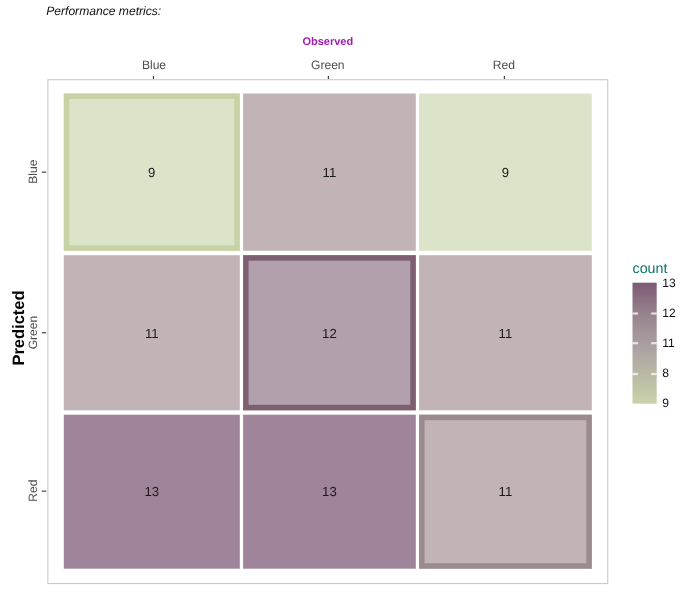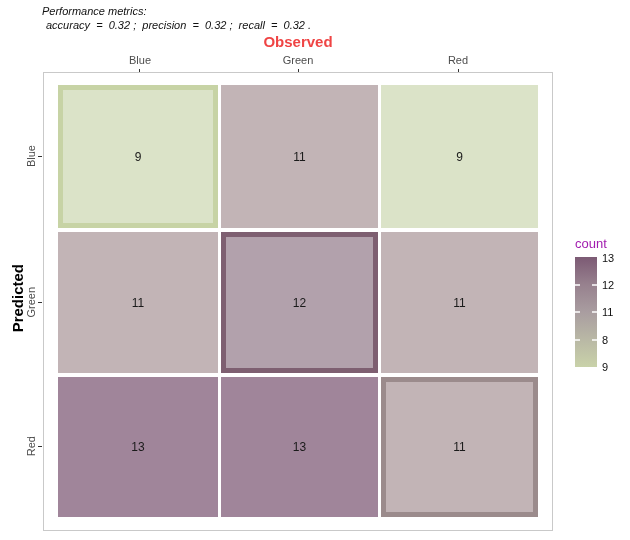--- a/index.html
+++ b/index.html
@@ -9,21 +9,21 @@
     font-family: "Liberation Sans", sans-serif;
   }
   .caption {
     position: absolute; font-style: italic; font-size: 11px;
     color: #111111; white-space: pre; line-height: 14px;
   }
   .cap1 { left: 42px; top: 4px; }
   .cap2 { left: 46px; top: 18px; }
   .x-axis-title {
     position: absolute; left: 43px; top: 33px; width: 510px;
-    text-align: center; font-weight: bold; font-size: 15px; color: #ef4444;
+    text-align: center; font-weight: bold; font-size: 10px; color: #a21caf;
   }
   .xlab {
     position: absolute; top: 54px; width: 80px; text-align: center;
     font-size: 11px; color: #4d4d4d;
   }
   .tickmark { position: absolute; background: #333333; }
   .xtick { width: 1px; height: 3px; top: 69px; }
   .ytick { width: 4px; height: 1px; left: 38px; }
   .panel {
     position: absolute; left: 43px; top: 72px; width: 510px; height: 459px;
@@ -39,35 +39,34 @@
   .y-axis-title {
     position: absolute; left: 6px; top: 228px; width: 22px; height: 140px;
     display: flex; align-items: center; justify-content: center;
     font-weight: bold; font-size: 15px; color: #000000;
   }
   .ylab {
     position: absolute; left: 23px; width: 15px; height: 70px;
     display: flex; align-items: center; justify-content: center;
     font-size: 11px; color: #4d4d4d;
   }
-  .legend-title { position: absolute; left: 575px; top: 236px; font-size: 13px; color: #a21caf; }
+  .legend-title { position: absolute; left: 575px; top: 236px; font-size: 13px; color: #0f766e; }
   .colorbar { position: absolute; left: 575px; top: 257px; width: 22px; height: 110px; }
   .cbar-tick { position: absolute; height: 2px; width: 5px; background: rgba(255,255,255,0.75); }
   .cbar-label {
     position: absolute; left: 602px; transform: translateY(-50%);
     font-size: 11px; color: #111111;
   }
 </style>
 </head>
 <body>
 
 <div class="root">
 
   <div class="caption cap1">Performance metrics:</div>
-  <div class="caption cap2">accuracy  =  0.32 ;  precision  =  0.32 ;  recall  =  0.32 .</div>
 
   <div class="x-axis-title">Observed</div>
   <div class="xlab" style="left:100px;">Blue</div>
   <div class="xlab" style="left:258px;">Green</div>
   <div class="xlab" style="left:418px;">Red</div>
   <div class="tickmark xtick" style="left:139px;"></div>
   <div class="tickmark xtick" style="left:298px;"></div>
   <div class="tickmark xtick" style="left:458px;"></div>
 
   <div class="y-axis-title">

